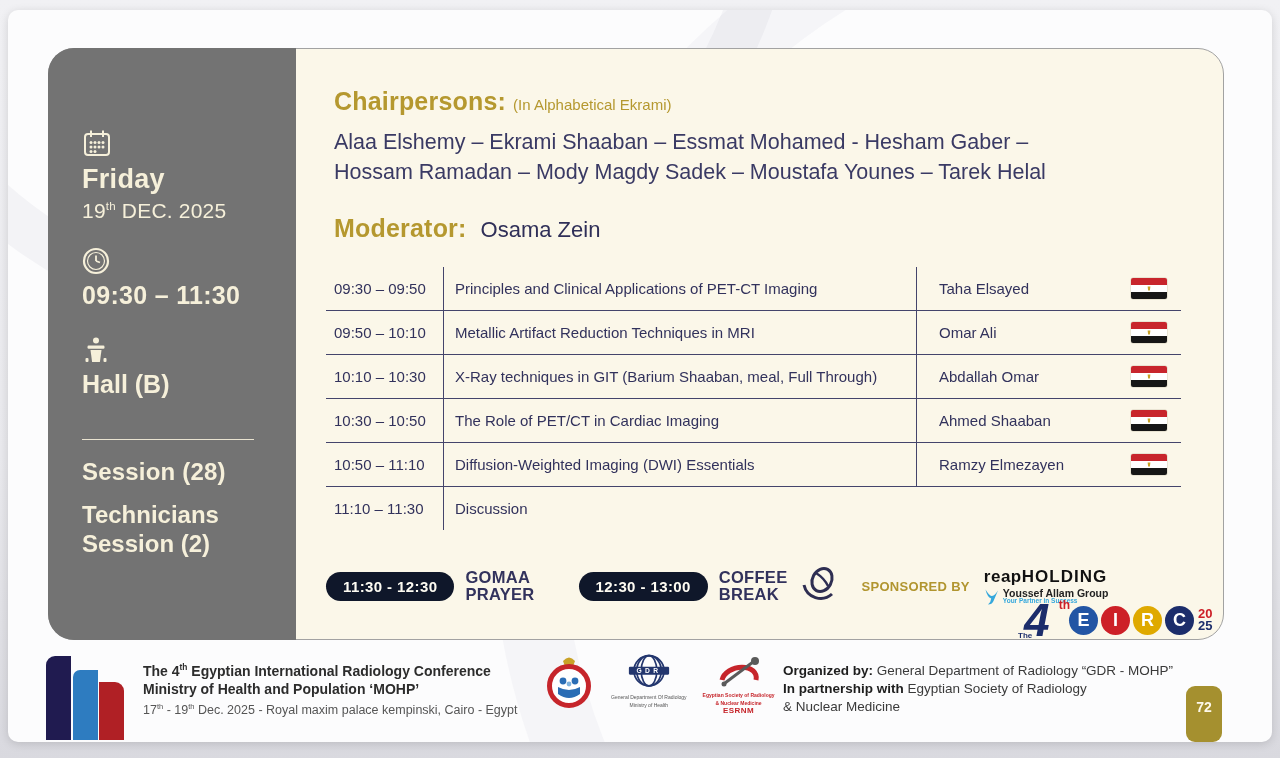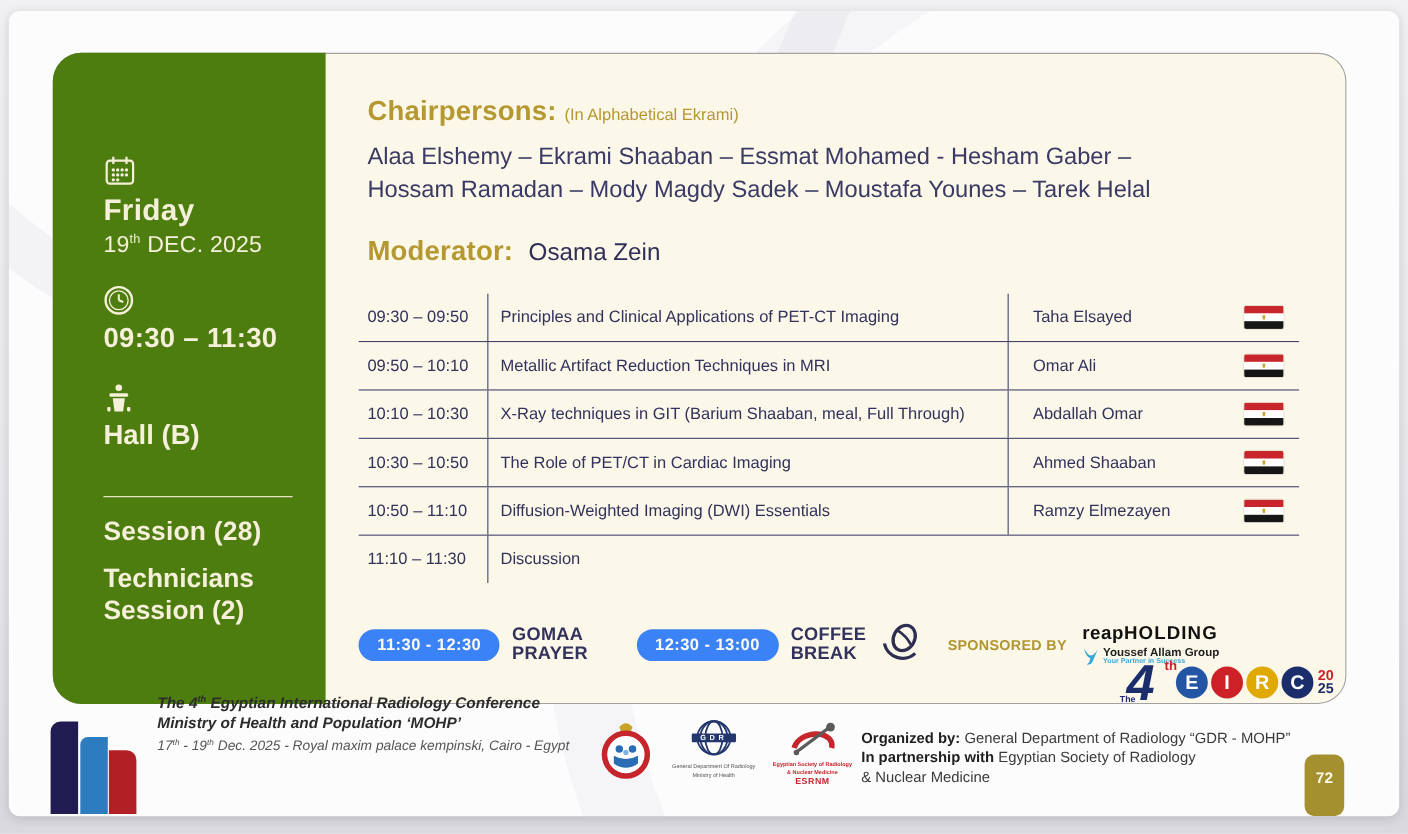--- a/index.html
+++ b/index.html
@@ -19,22 +19,22 @@
   .sw2{position:absolute;width:1200px;height:1200px;border-radius:50%;
     border:70px solid rgba(170,170,190,.08);top:-160px;right:-560px;}
 
   
   .card{
     position:absolute;left:40px;top:38px;width:1174px;height:590px;
     background:#fbf7e9;border:1.2px solid #a2a2a2;border-radius:26px;
   }
   .sidebar{
     position:absolute;left:-1px;top:-1px;bottom:-1px;width:248px;
-    background:#4d7c0f;border-radius:26px 0 0 26px;
-    color:#f6f0da;padding:12px;box-sizing:border-box;
+    background:#737373;border-radius:26px 0 0 26px;
+    color:#f6f0da;padding:0;box-sizing:border-box;
   }
   .sb-inner{padding:80px 0 0 34px;}
   .sb-icon{display:block;margin-bottom:6px;}
   .sb-day{font-size:27px;font-weight:bold;letter-spacing:.3px;}
   .sb-date{font-size:21px;margin-top:4px;letter-spacing:.2px;}
   .sb-date sup{font-size:.55em;}
   .sb-time{font-size:25px;font-weight:bold;margin-top:6px;letter-spacing:.3px;}
   .sb-hall{font-size:25px;font-weight:bold;margin-top:6px;}
   .sb-gap1{margin-top:24px;}
   .sb-gap2{margin-top:26px;}
@@ -57,21 +57,21 @@
   .cell{display:flex;align-items:center;font-size:15px;color:#32325c;box-sizing:border-box;height:100%;}
   .cell.time{width:118px;border-right:1.3px solid #44446b;padding-left:8px;}
   .cell.topic{flex:1;padding-left:11px;}
   .cell.speaker{width:265px;padding-left:22px;justify-content:space-between;}
   .cell.speaker.sline{border-left:1.3px solid #44446b;}
   .flag{width:36px;height:21px;border-radius:2px;overflow:hidden;display:inline-block;
     margin-right:14px;box-shadow:0 0 0 .5px #d8d2bd;line-height:0;}
 
   
   .breaks{position:absolute;left:277px;top:516px;display:flex;align-items:center;}
-  .pill{background:#3b82f6;color:#fdfbf2;font-size:15px;font-weight:bold;
+  .pill{background:#0f172a;color:#fdfbf2;font-size:15px;font-weight:bold;
     border-radius:16px;padding:6px 17px;letter-spacing:.4px;white-space:nowrap;}
   .brk-label{color:#32325c;font-size:16.5px;font-weight:bold;line-height:17px;margin-left:11px;letter-spacing:.3px;}
   .coffee-ic{margin-left:8px;}
   .sponsored{color:#b1952f;font-size:13px;font-weight:bold;margin-left:20px;letter-spacing:.3px;}
   .sponsor-blk{margin-left:14px;line-height:1;}
   .reap{font-size:17px;color:#111;}
   .reap .lt{font-weight:bold;letter-spacing:.5px;}
   .reap .bd{font-weight:bold;letter-spacing:1px;font-size:17px;}
   .yag{display:flex;align-items:center;margin-top:3px;}
   .yag-text{margin-left:4px;}
@@ -90,21 +90,21 @@
   .eirc-year{margin-left:4px;font-size:13px;font-weight:800;line-height:12px;}
   .eirc-year .yt{color:#cd2027;}
   .eirc-year .yb{color:#1c2d6b;}
 
   
   .bars{position:absolute;left:38px;bottom:2px;width:80px;height:86px;}
   .bar{position:absolute;bottom:0;width:25px;}
   .bar.navy{left:0;height:84px;background:#201b50;border-radius:9px 0 0 0;}
   .bar.blue{left:27px;height:70px;background:#2e7cc0;border-radius:7px 0 0 0;}
   .bar.red{left:53px;height:58px;background:#b02025;border-radius:0 9px 0 0;}
-  .conf-text{position:absolute;left:135px;top:616px;color:#2c2c2c;font-style:italic;}
+  .conf-text{position:absolute;left:135px;top:648px;color:#2c2c2c;}
   .conf-l1,.conf-l2{font-size:14px;font-weight:bold;line-height:18px;}
   .conf-l3{font-size:12.5px;color:#555;line-height:17px;}
   .conf-text sup{font-size:.6em;}
   .logos{position:absolute;top:644px;left:537px;display:flex;align-items:flex-start;}
   .logo-item{text-align:center;line-height:0;}
   .logo-cap{font-size:5px;line-height:6px;color:#555;margin-top:2px;}
   .logo-cap.red{color:#c6252b;font-weight:bold;}
   .esrnm-name{font-size:8px;line-height:9px;color:#c6252b;font-weight:800;letter-spacing:.5px;}
   .org-text{position:absolute;left:775px;top:652px;font-size:13.5px;color:#3a3a3a;line-height:18px;}
   .org-text b{color:#1e1e1e;}

